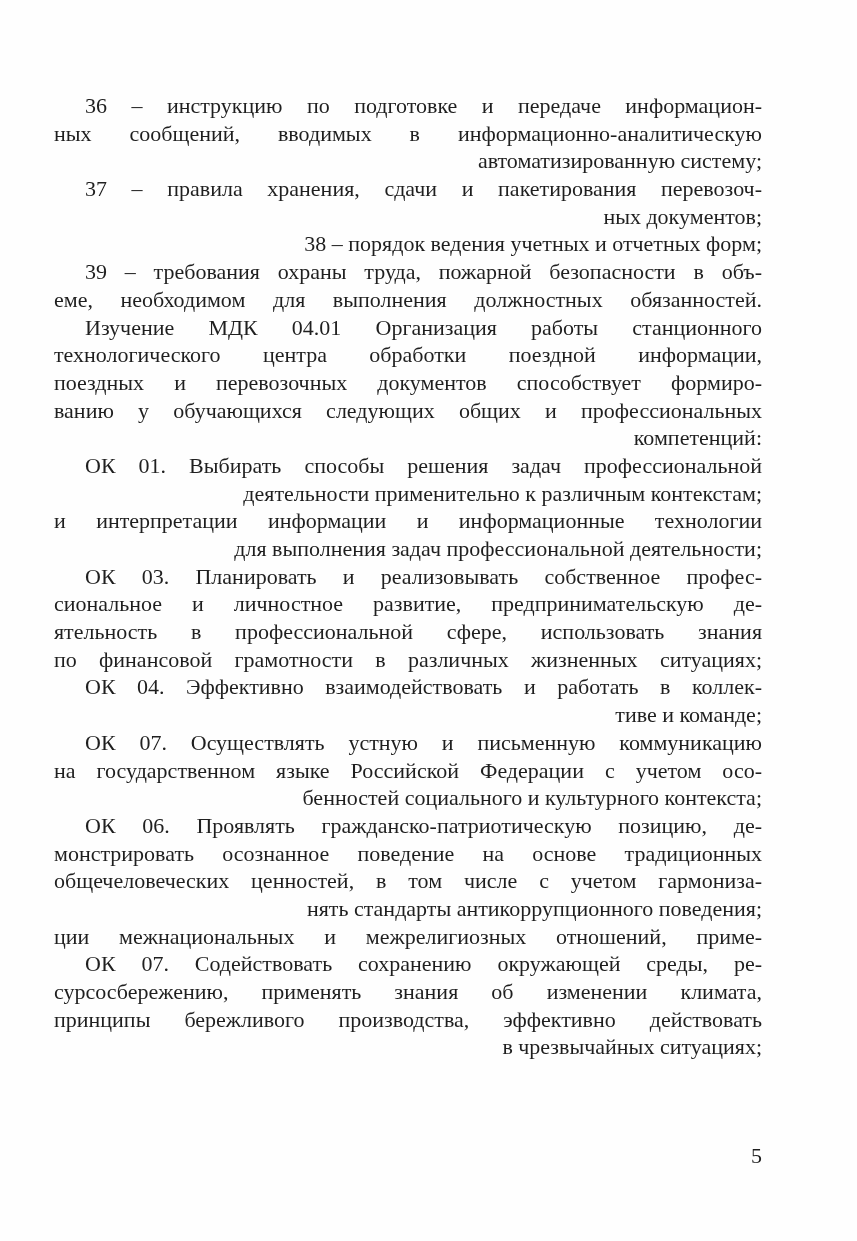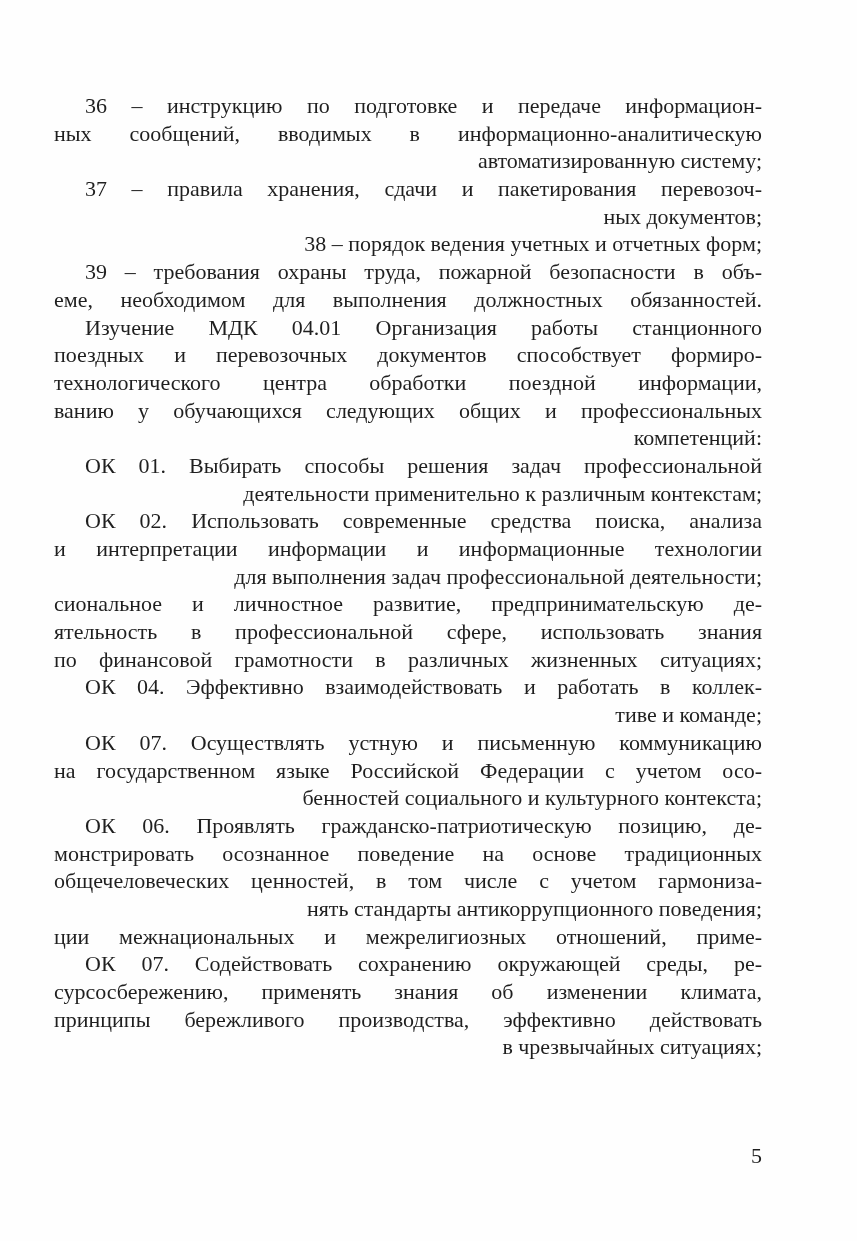--- a/index.html
+++ b/index.html
@@ -62,35 +62,35 @@
       </div>
       <div>
         <div class="line first">38 – порядок ведения учетных и отчетных форм;</div>
       </div>
       <div>
         <div class="line first just">39 – требования охраны труда, пожарной безопасности в объ-</div>
         <div class="line just">еме, необходимом для выполнения должностных обязанностей.</div>
       </div>
       <div>
         <div class="line first just">Изучение МДК 04.01 Организация работы станционного</div>
+        <div class="line just">технологического центра обработки поездной информации,</div>
         <div class="line just">поездных и перевозочных документов способствует формиро-</div>
-        <div class="line just">технологического центра обработки поездной информации,</div>
         <div class="line just">ванию у обучающихся следующих общих и профессиональных</div>
         <div class="line">компетенций:</div>
       </div>
       <div>
         <div class="line first just">ОК 01. Выбирать способы решения задач профессиональной</div>
         <div class="line">деятельности применительно к различным контекстам;</div>
       </div>
       <div>
-        <div class="line first just">ОК 02. Использовать современные средства поиска, анализа</div>
         <div class="line just">и интерпретации информации и информационные технологии</div>
         <div class="line">для выполнения задач профессиональной деятельности;</div>
       </div>
       <div>
+        <div class="line first just">ОК 03. Планировать и реализовывать собственное профес-</div>
         <div class="line just">сиональное и личностное развитие, предпринимательскую де-</div>
         <div class="line just">ятельность в профессиональной сфере, использовать знания</div>
         <div class="line just">по финансовой грамотности в различных жизненных ситуациях;</div>
       </div>
       <div>
         <div class="line first just">ОК 04. Эффективно взаимодействовать и работать в коллек-</div>
         <div class="line">тиве и команде;</div>
       </div>
       <div>
         <div class="line first just">ОК 07. Осуществлять устную и письменную коммуникацию</div>

